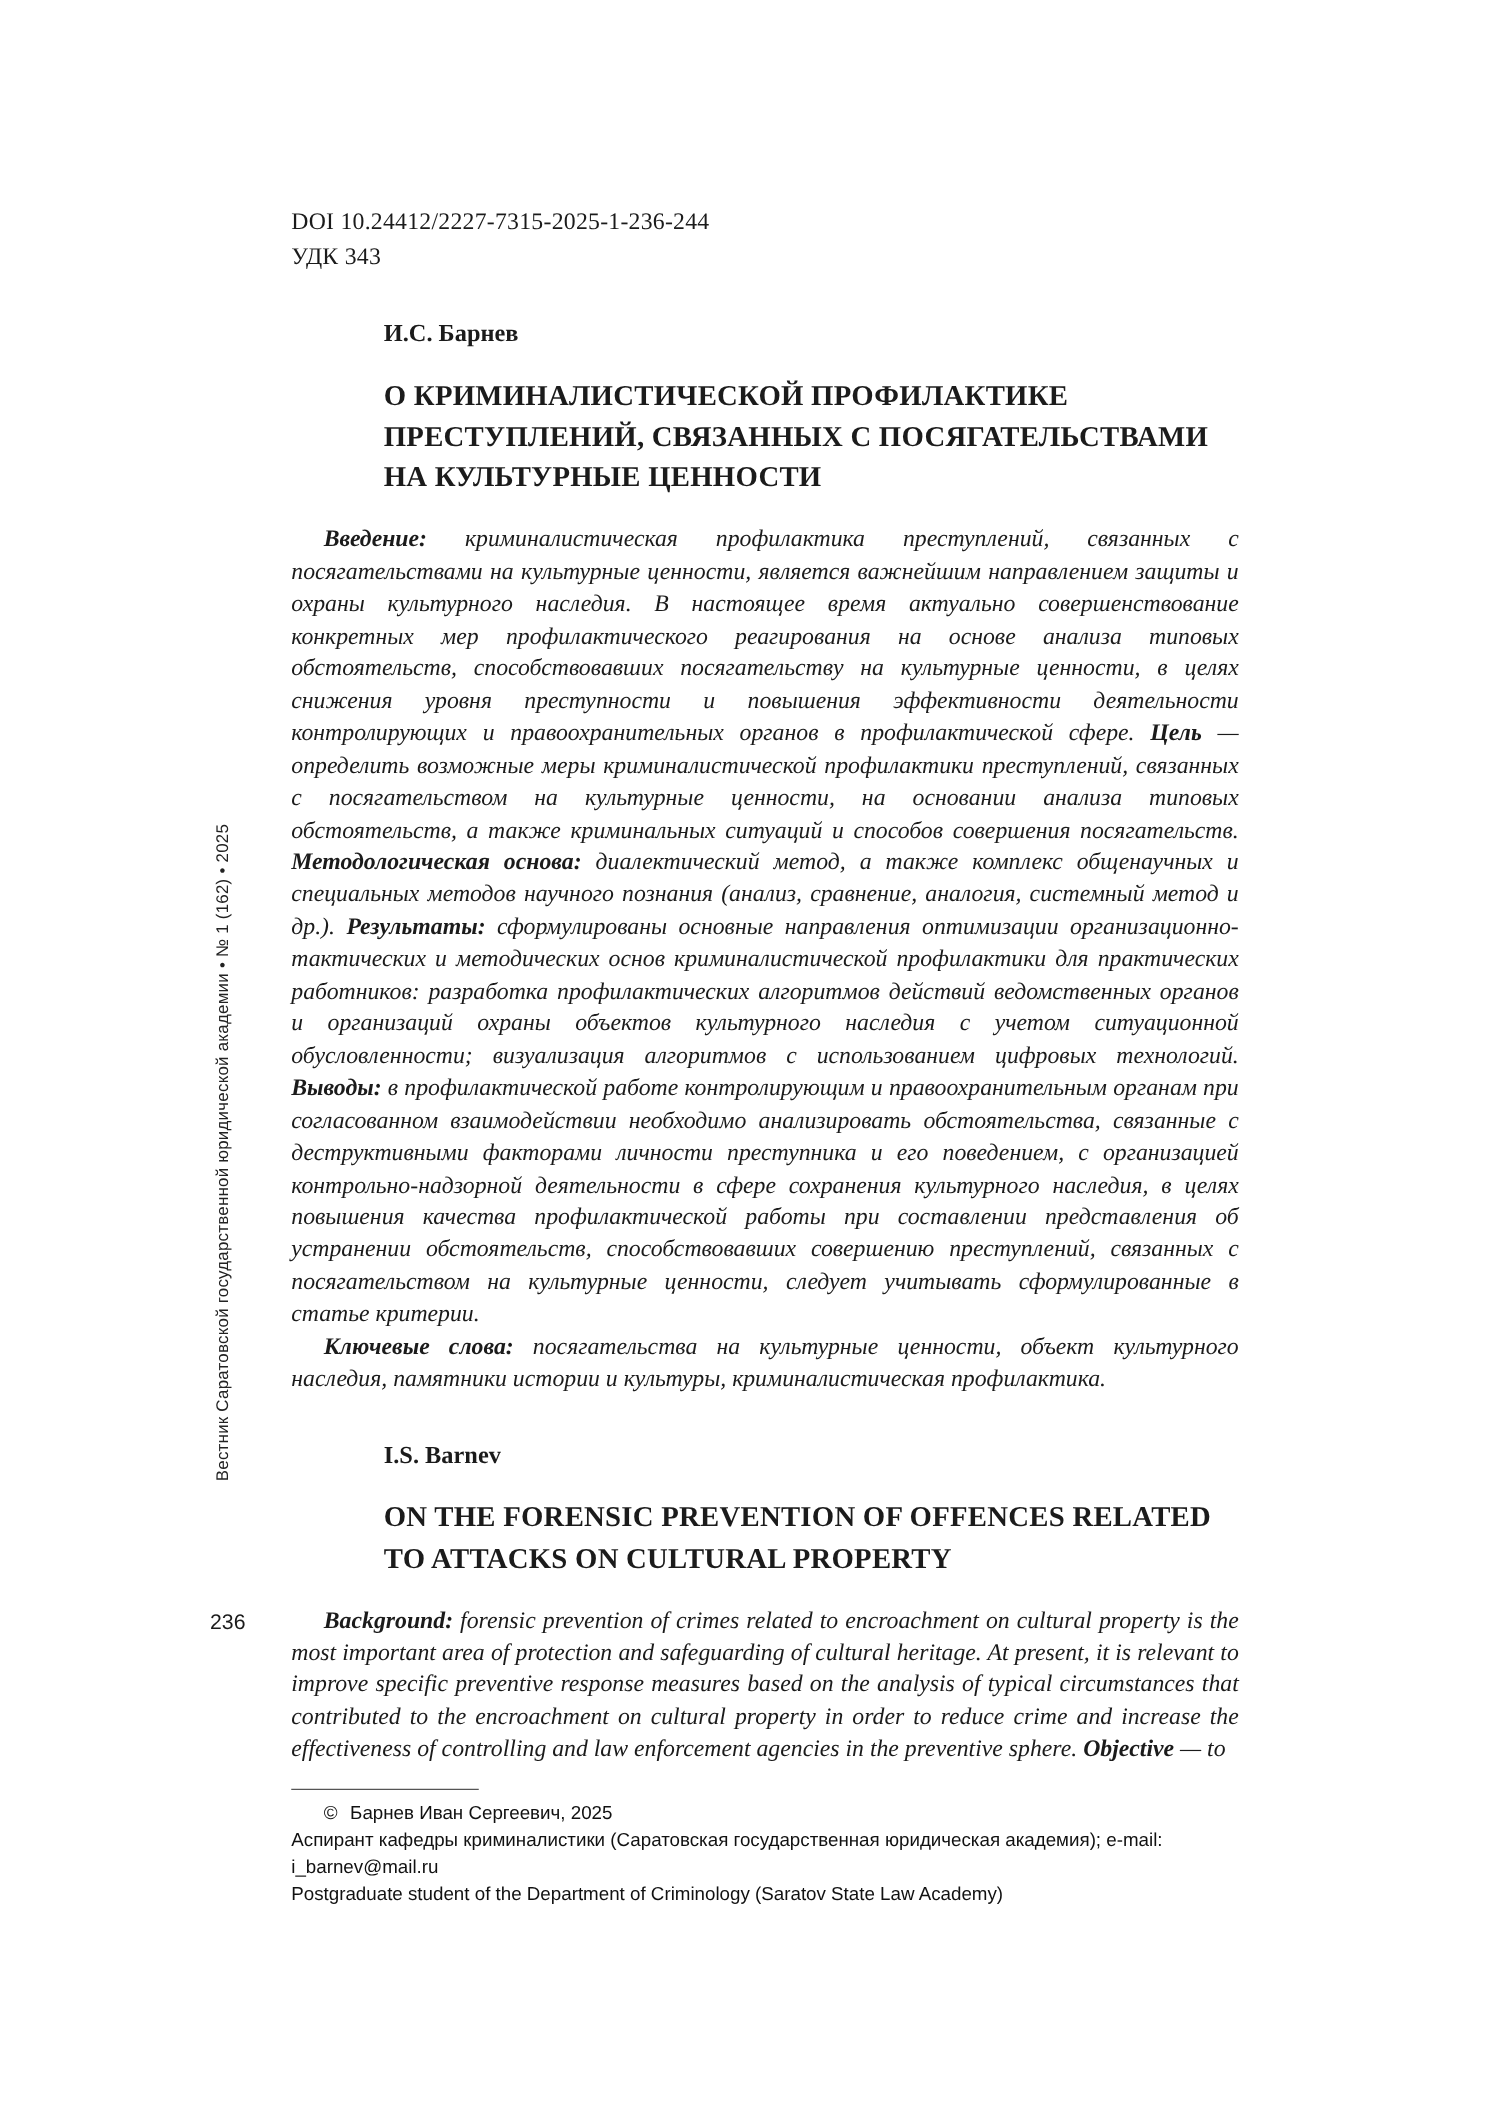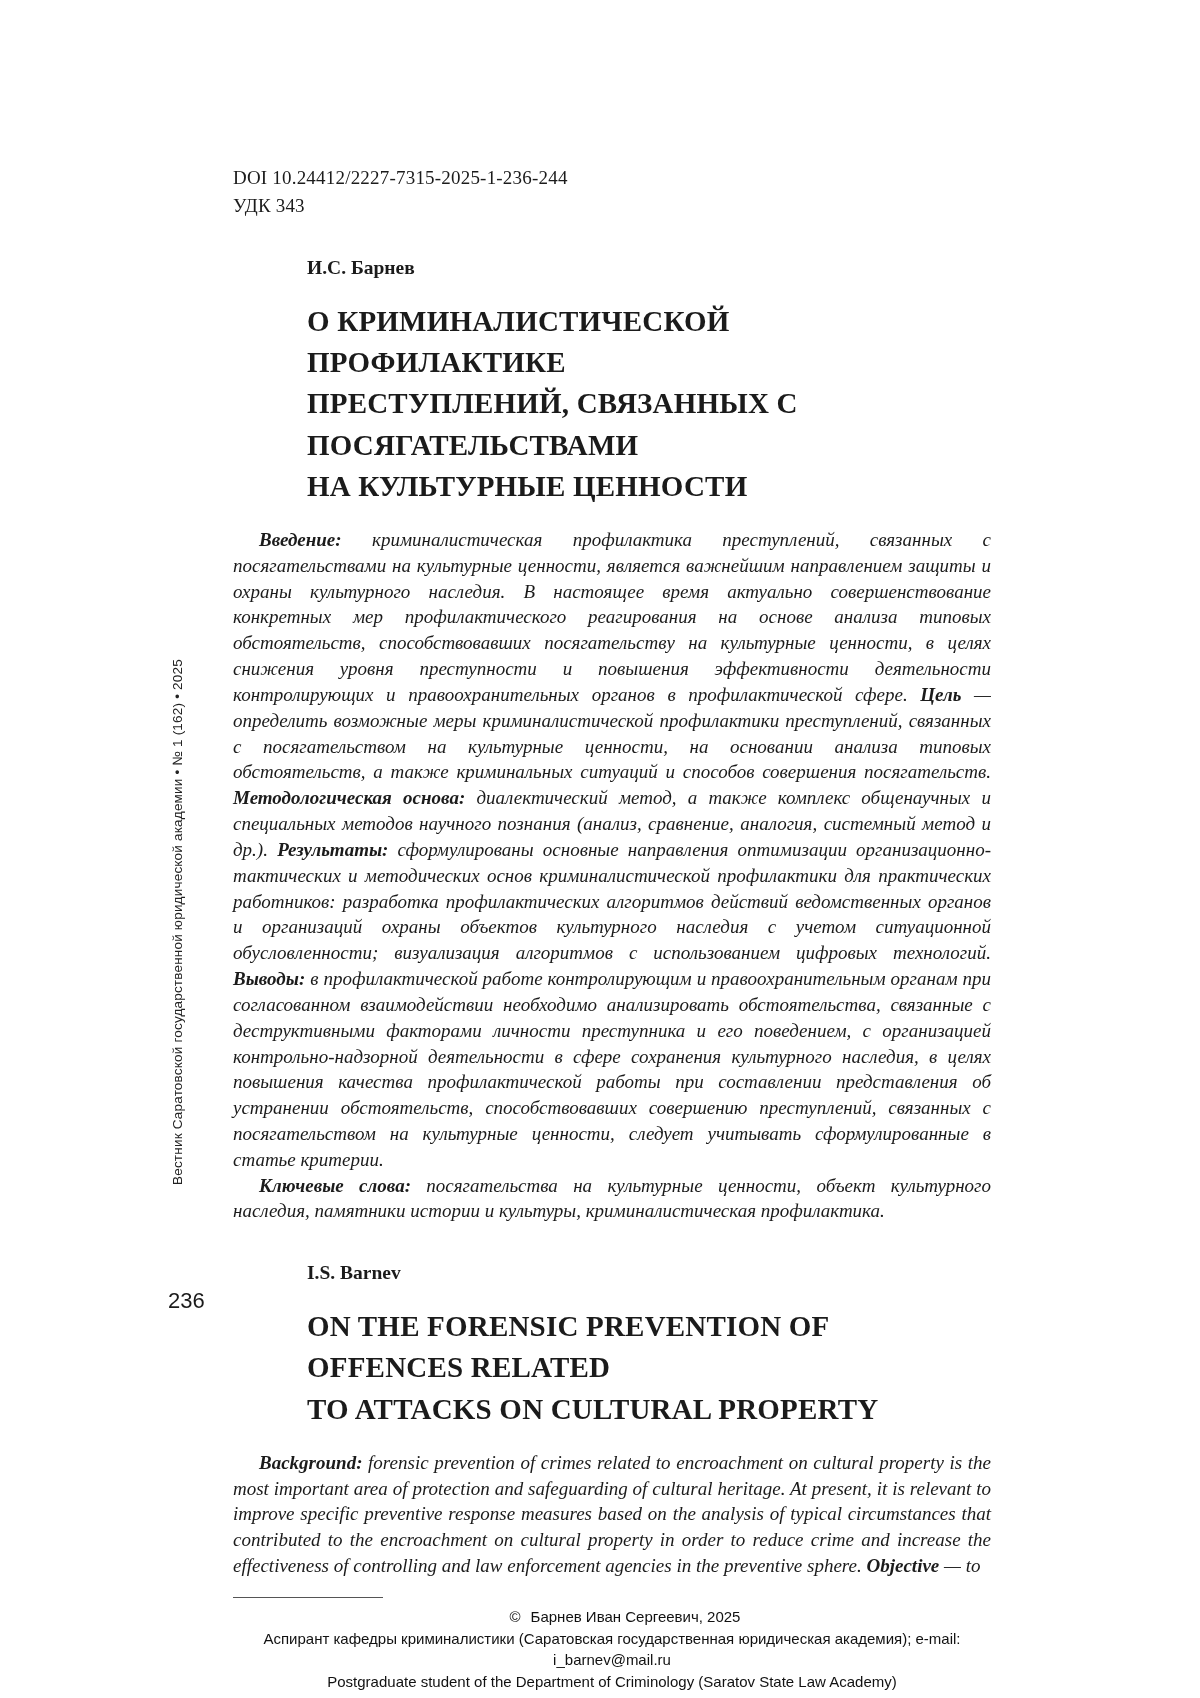--- a/index.html
+++ b/index.html
@@ -26,42 +26,42 @@
     font-size: 13.5px;
     letter-spacing: 0.2px;
     white-space: nowrap;
     color: #222;
   }
   .page-number {
     position: absolute;
     left: 168px;
     top: 1288px;
     font-family: "Liberation Sans", sans-serif;
-    font-size: 22px;
+    font-size: 17px;
     color: #1b1b1b;
   }
   .content {
     position: absolute;
     left: 233px;
     top: 164px;
     width: 758px;
   }
   .doi-line, .udk-line {
     font-size: 19px;
     line-height: 1.45;
     letter-spacing: 0.2px;
   }
   .author {
     margin: 38px 0 0 74px;
     font-size: 19.5px;
     font-weight: bold;
   }
   .article-title {
     margin: 22px 0 0 74px;
-    font-size: 29px;
+    font-size: 23px;
     font-weight: bold;
     line-height: 1.42;
     letter-spacing: 0.2px;
   }
   .article-title .line { display: block; }
   .abstract {
     margin: 20px 0 0 0;
     font-size: 19px;
     line-height: 1.36;
     font-style: italic;
@@ -73,21 +73,20 @@
     margin-top: 0;
   }
   .author-en { }
   .abstract-en { margin-top: 20px; }
   .footnote {
     margin-top: 18px;
     font-family: "Liberation Sans", sans-serif;
     font-size: 15px;
     line-height: 1.45;
     color: #111;
-    text-align: center;
   }
   .footnote-rule {
     width: 150px;
     border: 0;
     border-top: 1px solid #555;
     margin: 0 0 8px 0;
   }
   .footnote .copyright-line {
     padding-left: 26px;
   }

